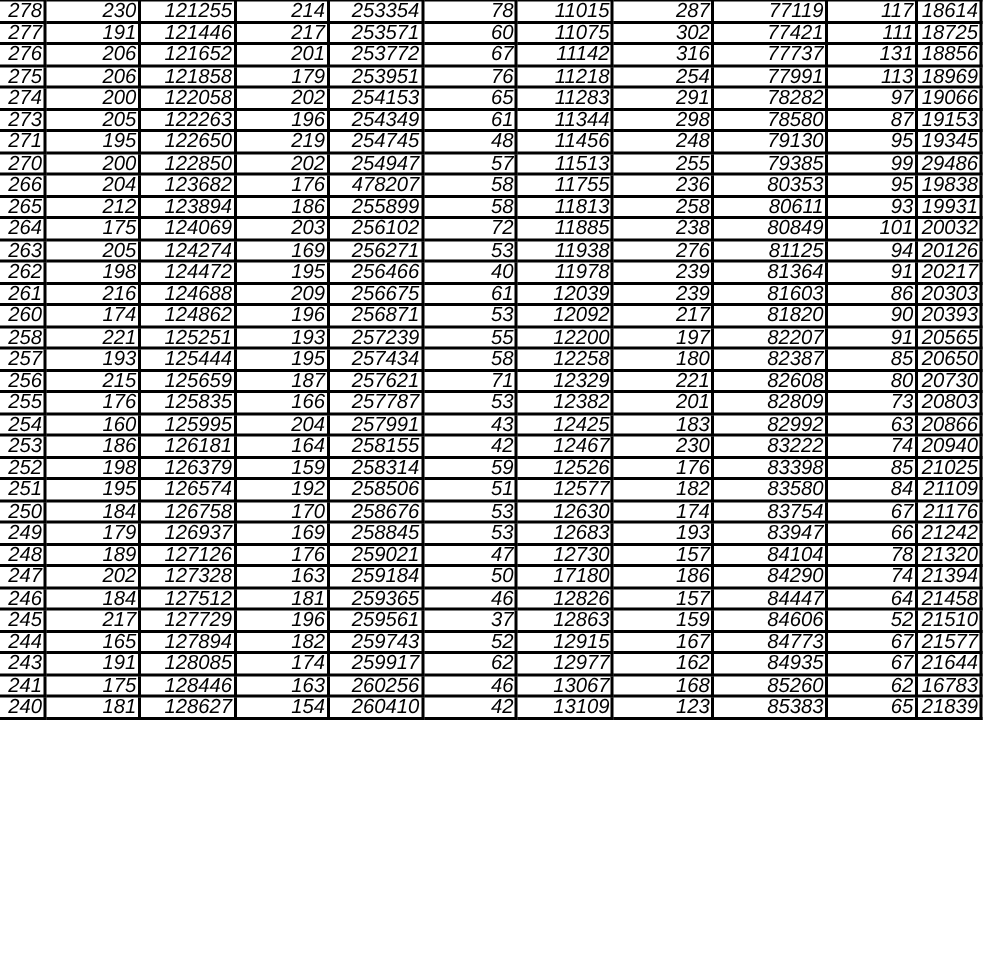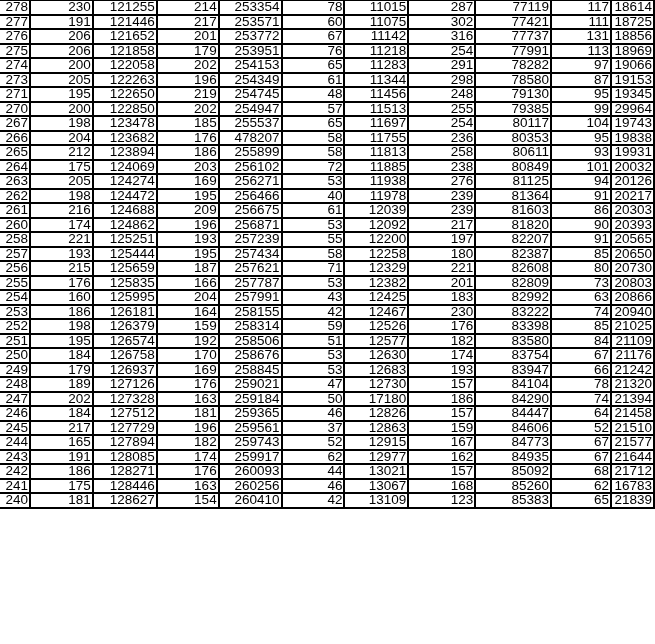--- a/index.html
+++ b/index.html
@@ -4,20 +4,21 @@
 <style>
   html, body { margin: 0; padding: 0; background: #ffffff; }
   body { width: 655px; height: 644px; overflow: hidden; position: relative; }
   #sheet {
     position: absolute; left: 0; top: -1px;
     border-collapse: collapse;
     table-layout: fixed;
     font-family: "Liberation Sans", sans-serif;
     font-size: 13.5px;
     color: #000;
+    font-style: italic;
   }
   #sheet td {
     border: 2px solid #000;
     height: 12.5px;
     line-height: 12.5px;
     padding: 0 1px 0 0;
     text-align: right;
     white-space: nowrap;
     overflow: hidden;
   }
@@ -136,34 +137,21 @@
         <td>270</td>
         <td>200</td>
         <td>122850</td>
         <td>202</td>
         <td>254947</td>
         <td>57</td>
         <td>11513</td>
         <td>255</td>
         <td>79385</td>
         <td>99</td>
-        <td>29964</td>
-      </tr>
-      <tr>
-        <td>267</td>
-        <td>198</td>
-        <td>123478</td>
-        <td>185</td>
-        <td>255537</td>
-        <td>65</td>
-        <td>11697</td>
-        <td>254</td>
-        <td>80117</td>
-        <td>104</td>
-        <td>19743</td>
+        <td>29486</td>
       </tr>
       <tr>
         <td>266</td>
         <td>204</td>
         <td>123682</td>
         <td>176</td>
         <td>478207</td>
         <td>58</td>
         <td>11755</td>
         <td>236</td>
@@ -451,33 +439,20 @@
         <td>174</td>
         <td>259917</td>
         <td>62</td>
         <td>12977</td>
         <td>162</td>
         <td>84935</td>
         <td>67</td>
         <td>21644</td>
       </tr>
       <tr>
-        <td>242</td>
-        <td>186</td>
-        <td>128271</td>
-        <td>176</td>
-        <td>260093</td>
-        <td>44</td>
-        <td>13021</td>
-        <td>157</td>
-        <td>85092</td>
-        <td>68</td>
-        <td>21712</td>
-      </tr>
-      <tr>
         <td>241</td>
         <td>175</td>
         <td>128446</td>
         <td>163</td>
         <td>260256</td>
         <td>46</td>
         <td>13067</td>
         <td>168</td>
         <td>85260</td>
         <td>62</td>

